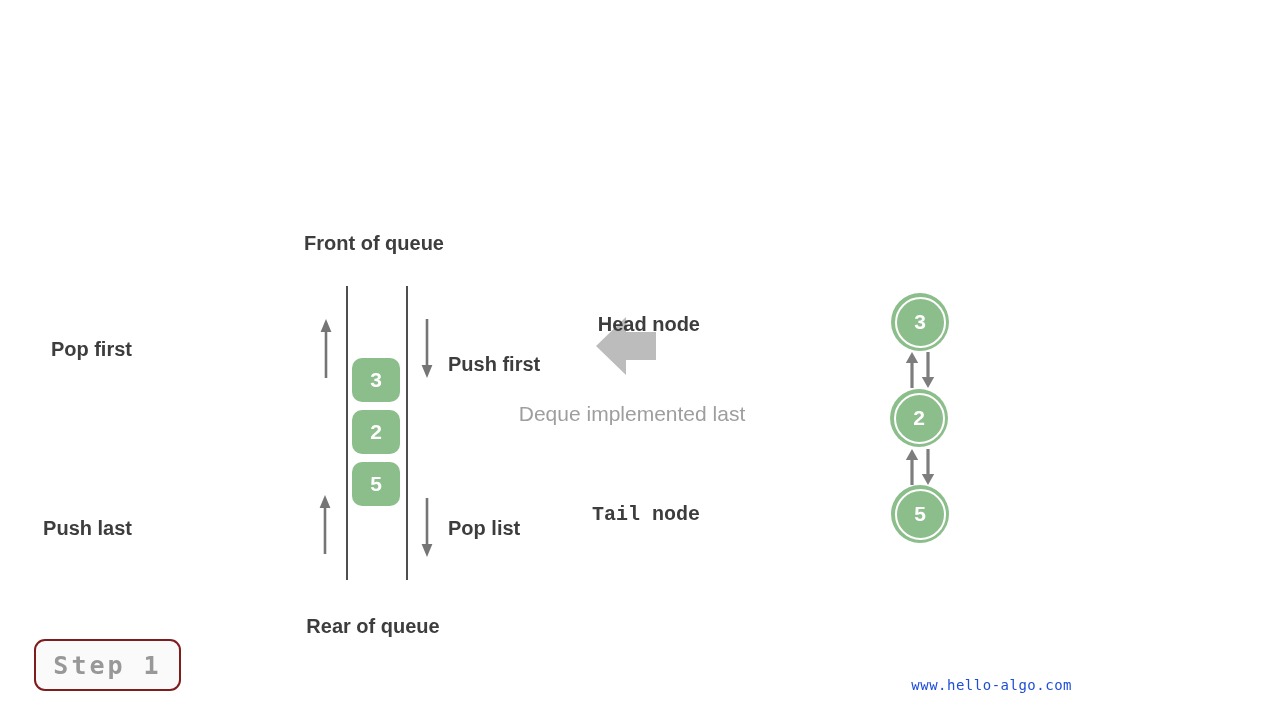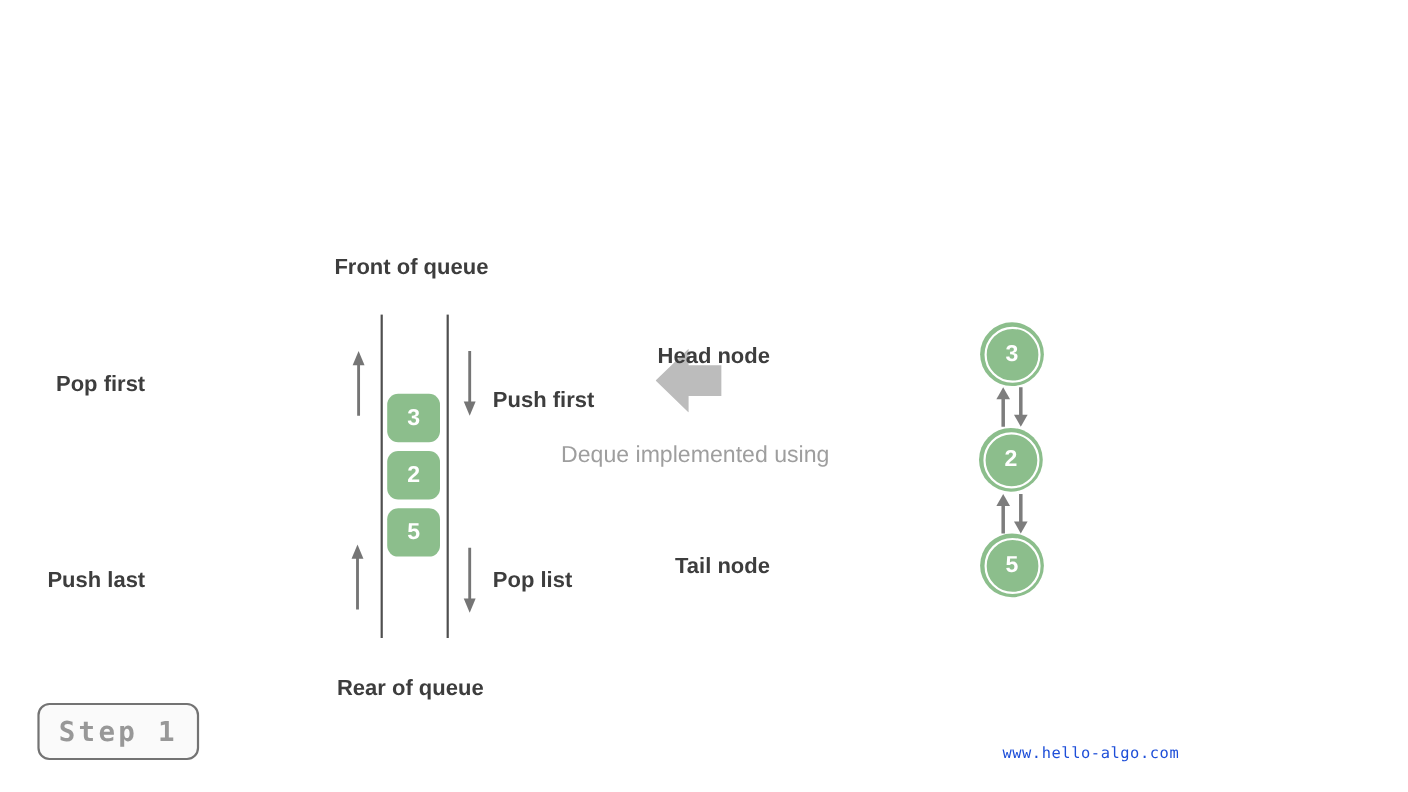--- a/index.html
+++ b/index.html
@@ -76,21 +76,21 @@
     display: flex;
     align-items: center;
     justify-content: center;
   }
   .step-badge {
     position: absolute;
     left: 34px;
     top: 639px;
     width: 147px;
     height: 52px;
-    border: 2px solid #737373;
+    border: 2px solid #7f1d1d;
     border-radius: 11px;
     background: #fafafa;
     display: flex;
     align-items: center;
     justify-content: center;
     font-family: "DejaVu Sans Mono", monospace;
     font-size: 25px;
     font-weight: bold;
     color: #989898;
     letter-spacing: 3px;
@@ -140,25 +140,25 @@
   <svg class="arrow-svg" style="left:420px; top:496px;" width="14" height="62" viewBox="0 0 14 62">
     <line x1="7" y1="2" x2="7" y2="51" stroke="#757575" stroke-width="2.6"></line>
     <polygon points="7,61 1.6,48 12.4,48" fill="#757575"></polygon>
   </svg>
 
   <svg class="arrow-svg" style="left:596px; top:317px;" width="60" height="58" viewBox="0 0 60 58">
     <polygon points="0,29 30,0 30,15 60,15 60,43 30,43 30,58" fill="#bcbcbc"></polygon>
   </svg>
 
   <div class="caption">
-    <div>Deque implemented using</div>
+    <div>Deque implemented last</div>
   </div>
 
   <div class="lbl lbl-right" style="right:414px; top:312px;">Head node</div>
-  <div class="lbl lbl-right" style="right:414px; top:503px;">Tail node</div>
+  <div class="lbl lbl-right" style="right:414px; top:503px;font-family:Liberation Mono, monospace;">Tail node</div>
 
   <div class="node-outer" style="left:891px; top:293px;">
     <div class="node-inner">3</div>
   </div>
   <div class="node-outer" style="left:890px; top:389px;">
     <div class="node-inner">2</div>
   </div>
   <div class="node-outer" style="left:891px; top:485px;">
     <div class="node-inner">5</div>
   </div>

